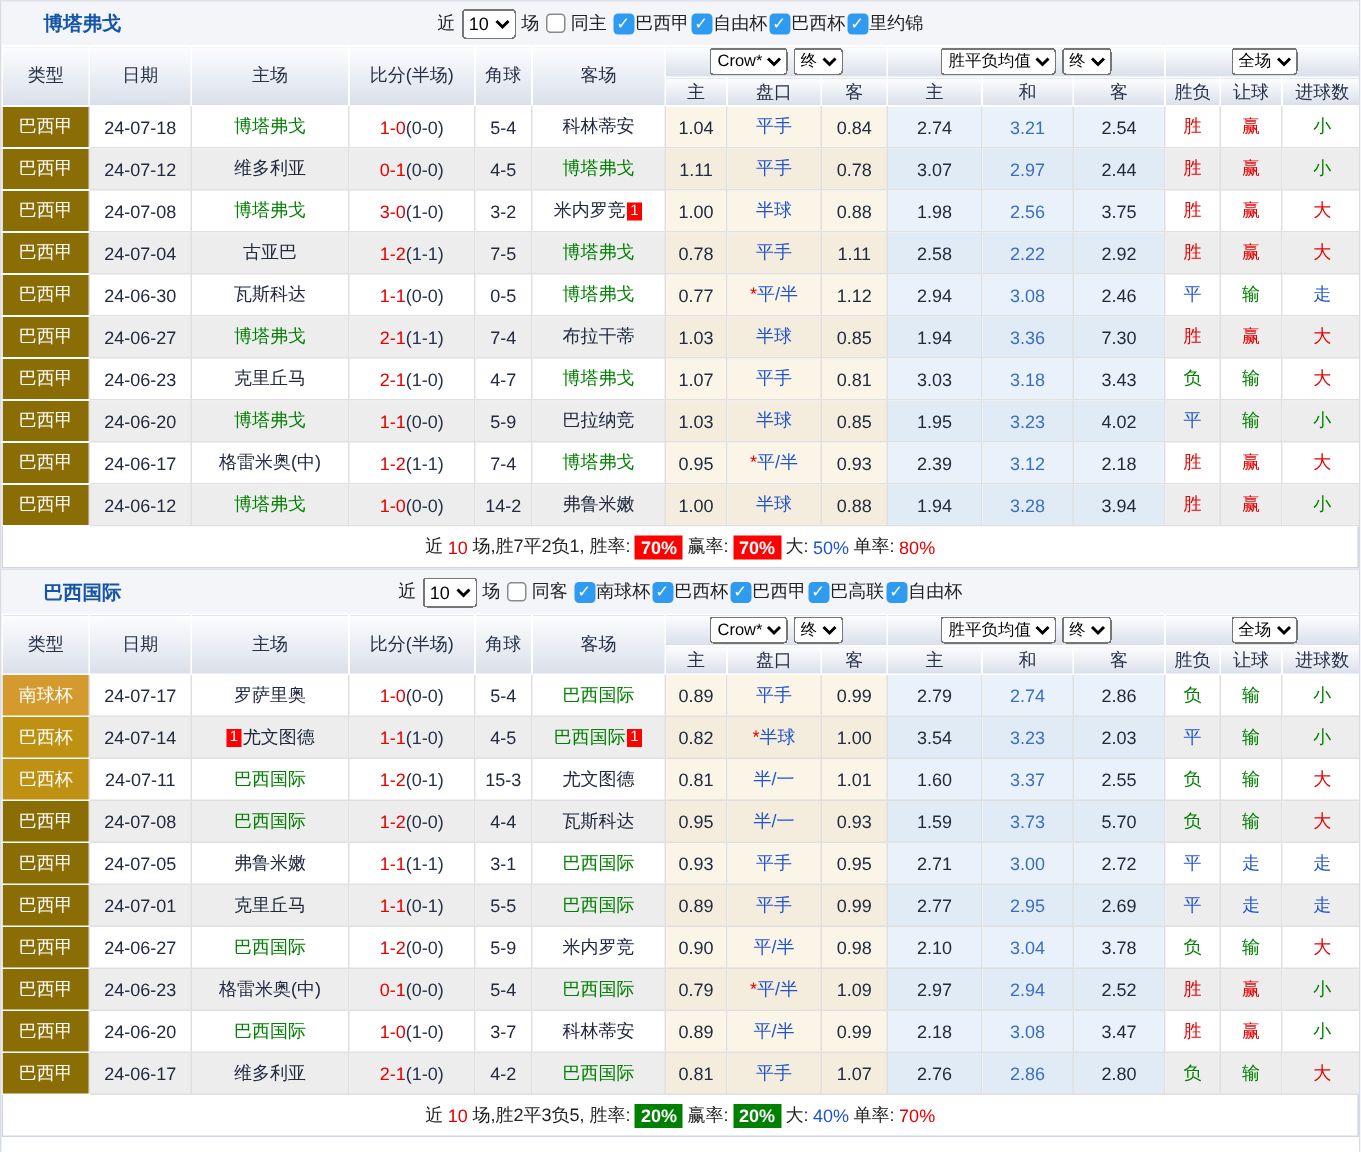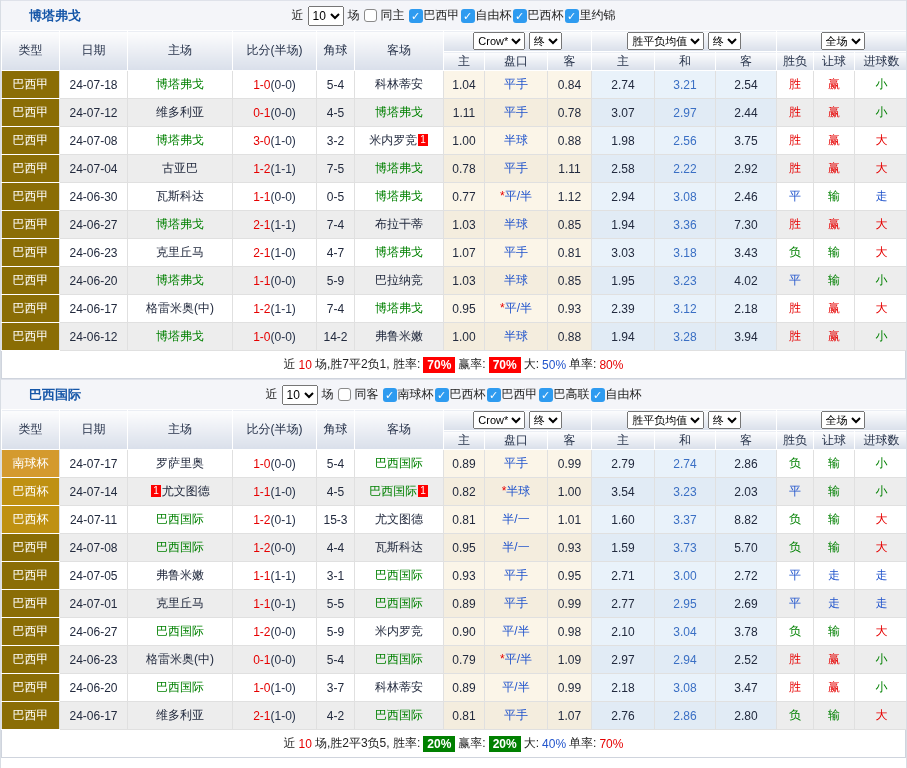--- a/index.html
+++ b/index.html
@@ -419,21 +419,21 @@
               <td class="c-plain">24-07-11</td>
               <td class="c-plain"><span class="focal">巴西国际</span></td>
               <td class="c-plain"><span class="score-main">1-2</span><span class="score-half">(0-1)</span></td>
               <td class="c-plain">15-3</td>
               <td class="c-plain"><span>尤文图德</span></td>
               <td class="c-odds">0.81</td>
               <td class="c-odds"><span class="handicap-txt">半/一</span></td>
               <td class="c-odds">1.01</td>
               <td class="c-avg">1.60</td>
               <td class="c-avg"><span class="avg-draw-txt">3.37</span></td>
-              <td class="c-avg">8.82</td>
+              <td class="c-avg">2.55</td>
               <td class="c-plain" style="color: rgb(0, 128, 0);">负</td>
               <td class="c-plain" style="color: rgb(0, 128, 0);">输</td>
               <td class="c-plain" style="color: rgb(230, 0, 0);">大</td>
             </tr>
             <tr class="stripe">
               <td class="type" style="background: rgb(138, 109, 5);">巴西甲</td>
               <td class="c-plain">24-07-08</td>
               <td class="c-plain"><span class="focal">巴西国际</span></td>
               <td class="c-plain"><span class="score-main">1-2</span><span class="score-half">(0-0)</span></td>
               <td class="c-plain">4-4</td>

